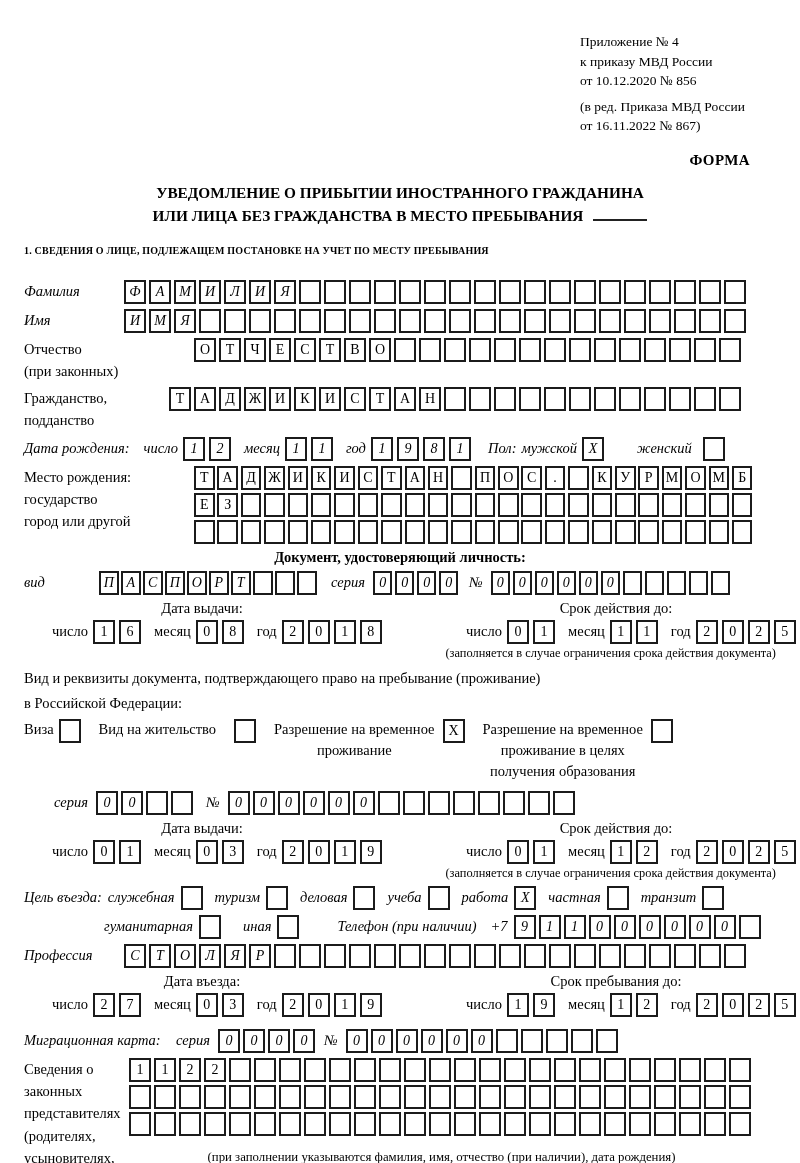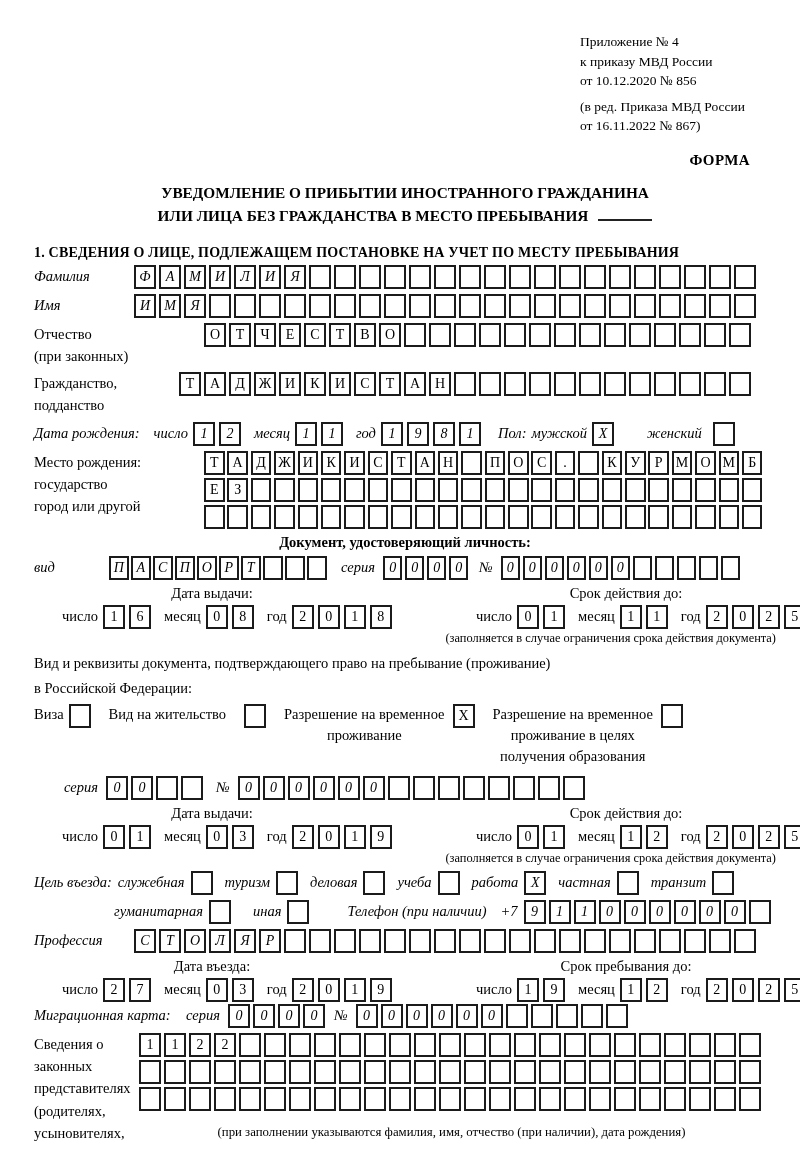--- a/index.html
+++ b/index.html
@@ -4,30 +4,30 @@
 <style>
   * { box-sizing: border-box; margin: 0; padding: 0; }
   html, body { width: 800px; }
   body {
     height: 1163px;
     overflow: hidden;
     background: #ffffff;
     color: #000000;
     font-family: "Liberation Serif", "DejaVu Serif", serif;
   }
-  .page { width: 100%; height: 100%; padding: 32px 24px 6px 34px; }
+  .page { width: 100%; height: 100%; padding: 32px 24px 6px 24px; }
 
   
   .appendix { margin-left: auto; width: 196px; font-size: 13.5px; line-height: 19.5px; }
   .appendix .ed { margin-top: 6px; }
   .forma { font-weight: bold; text-align: right; padding-right: 26px; font-size: 15px; margin-top: 16px; letter-spacing: .4px; }
 
   .title { text-align: center; font-weight: bold; font-size: 15.3px; line-height: 23px; margin-top: 12px; }
   .blank { display: inline-block; width: 54px; height: 14px; border-bottom: 2px solid #222; margin-left: 10px; }
-  .sec1 { font-weight: bold; font-size: 14px; margin-top: 18px; margin-bottom: 4px; letter-spacing: .2px; white-space: nowrap; }
+  .sec1 { font-weight: bold; font-size: 10px; margin-top: 18px; margin-bottom: 24px; letter-spacing: .2px; white-space: nowrap; }
 
   
   .row { display: flex; align-items: flex-start; margin-bottom: 5px; }
   .row.ac { align-items: center; font-style: italic; }
   .lbl { font-size: 14.5px; line-height: 21px; flex-shrink: 0; }
   .w100 { width: 100px; } .w105 { width: 105px; } .w145 { width: 145px; } .w170 { width: 170px; } .w75 { width: 75px; }
 
   
   .cells { white-space: nowrap; line-height: 0; flex-shrink: 0; }
   .cell {
@@ -293,21 +293,21 @@
         <span class="lbl">число</span>
         <span class="cells"><span class="cell">1</span><span class="cell">9</span></span>
         <span class="lbl">месяц</span>
         <span class="cells"><span class="cell">1</span><span class="cell">2</span></span>
         <span class="lbl">год</span>
         <span class="cells"><span class="cell">2</span><span class="cell">0</span><span class="cell">2</span><span class="cell">5</span></span>
       </div>
     </div>
   </div>
 
-  <div class="row ac" style="margin-top:2px">
+  <div class="row ac" style="margin-top:12px">
     <span class="lbl" style="width:152px">Миграционная карта:</span>
     <span class="lbl mr8">серия</span>
     <span class="cells"><span class="cell">0</span><span class="cell">0</span><span class="cell">0</span><span class="cell">0</span></span>
     <span class="lbl mr8" style="margin-left:6px">№</span>
     <span class="cells"><span class="cell">0</span><span class="cell">0</span><span class="cell">0</span><span class="cell">0</span><span class="cell">0</span><span class="cell">0</span><span class="cell"></span><span class="cell"></span><span class="cell"></span><span class="cell"></span><span class="cell"></span></span>
   </div>
 
   <div class="row" style="margin-top:4px">
     <div class="lbl w105 lblcol">
       <div>Сведения о</div>

